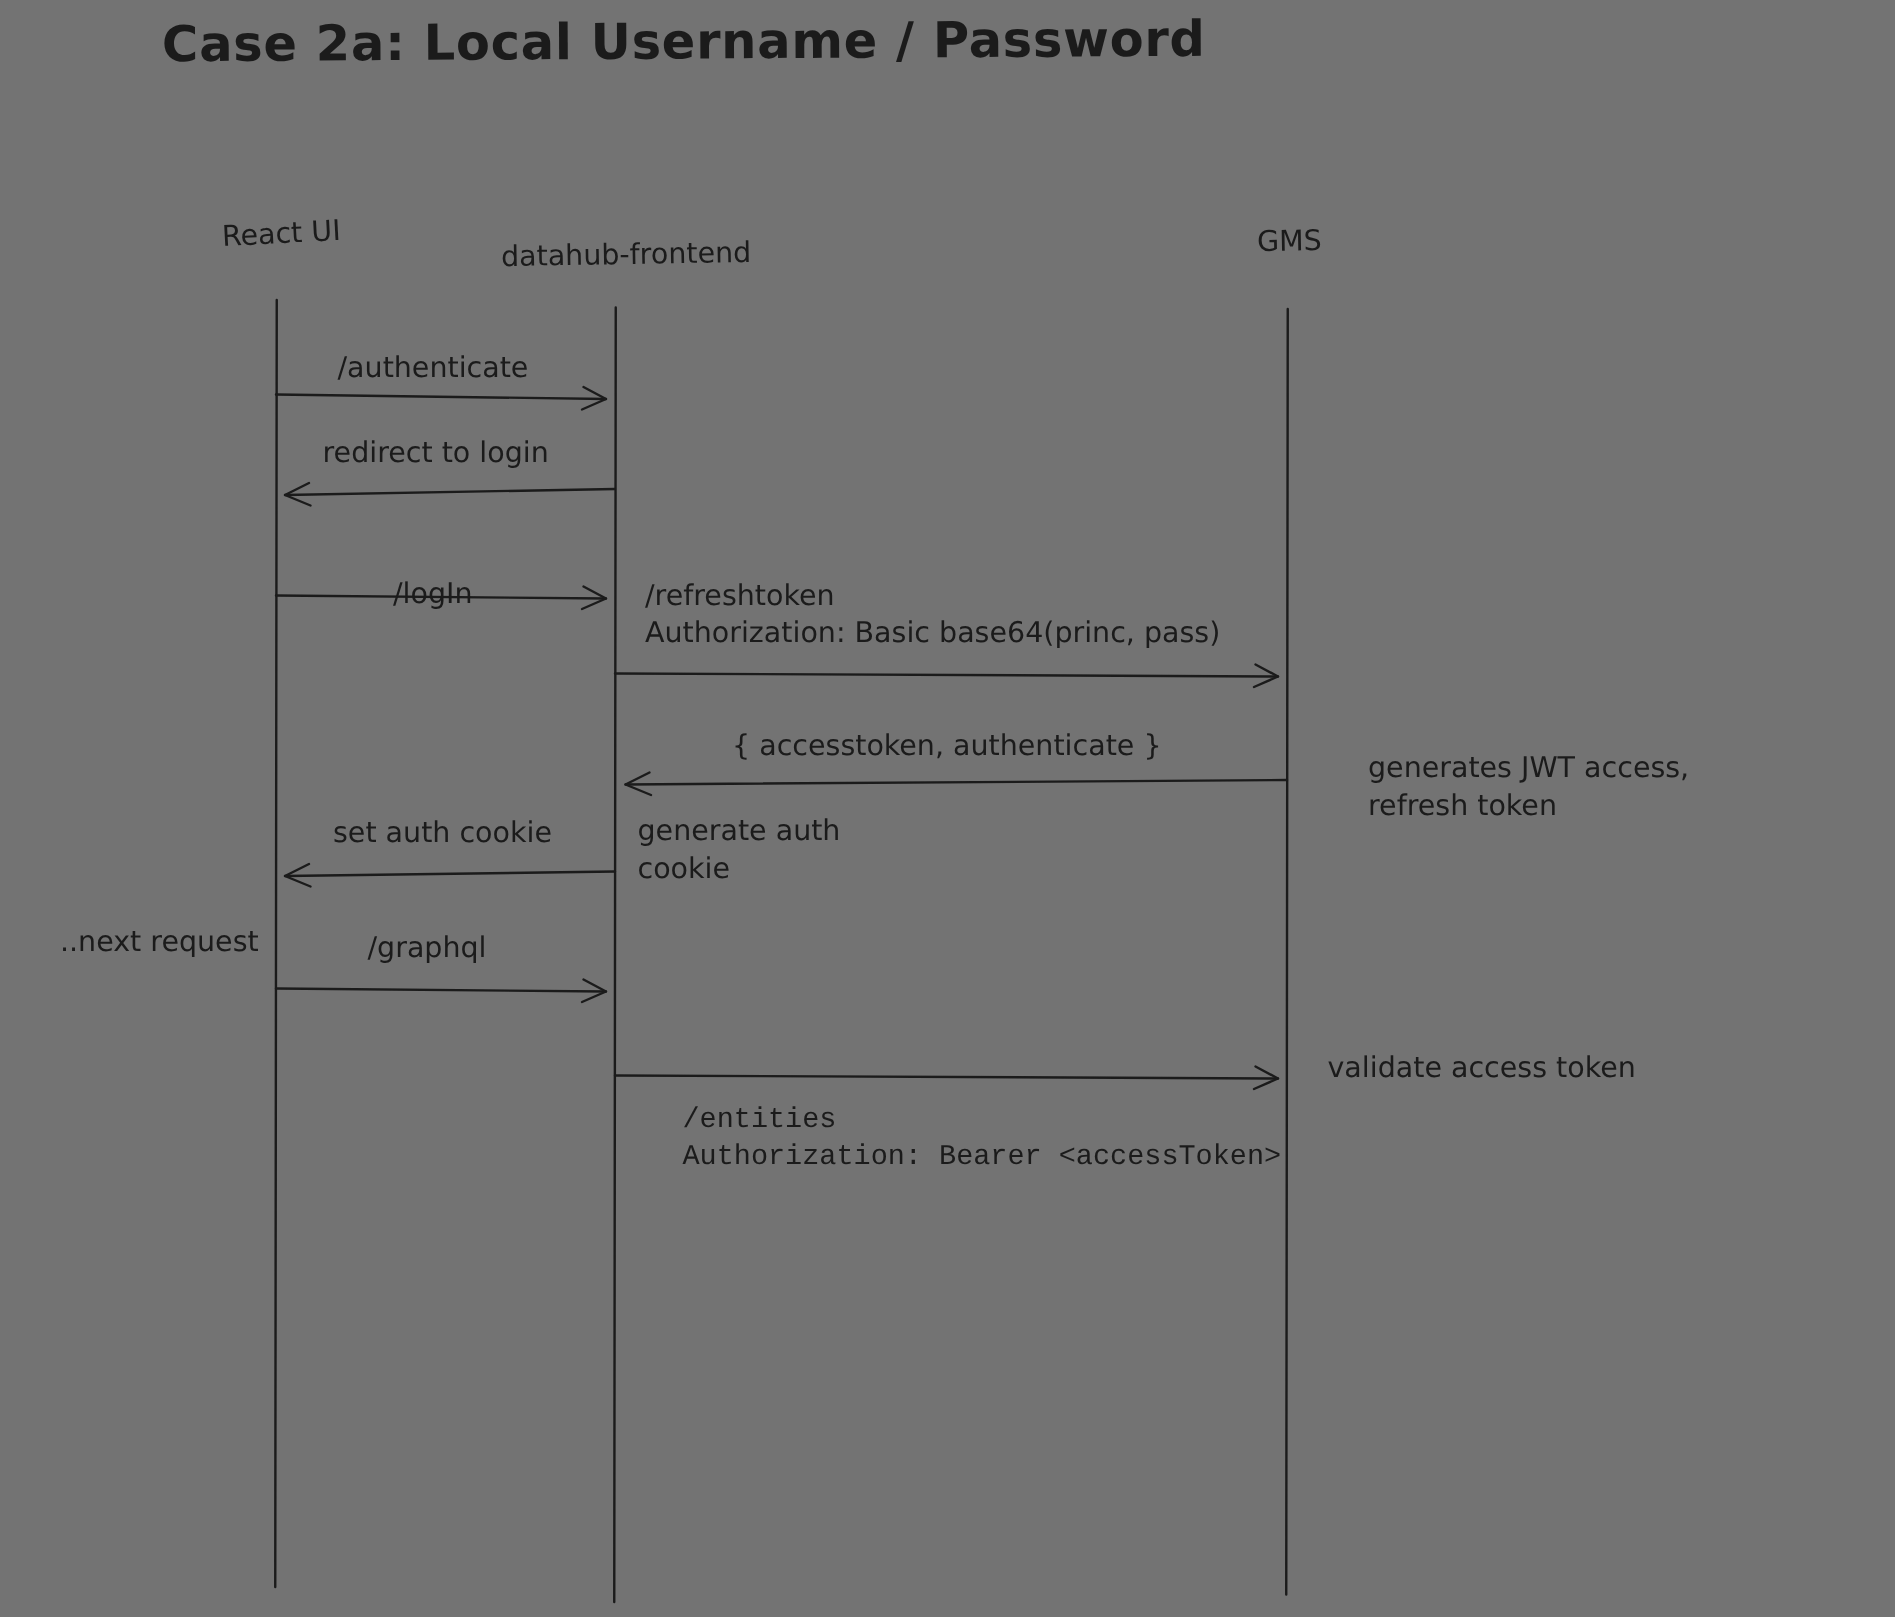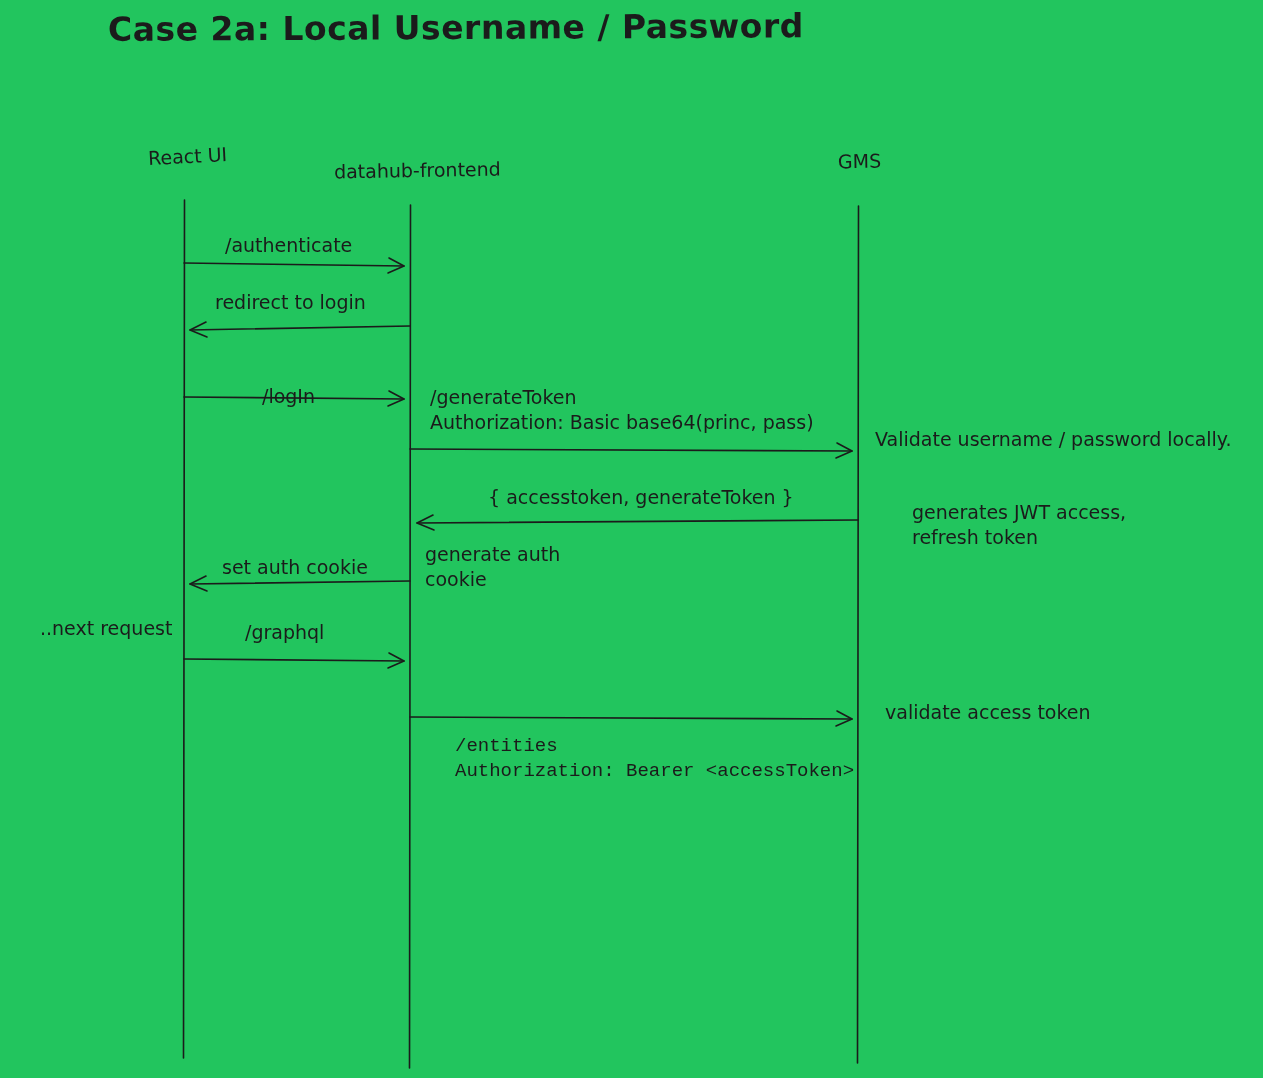--- a/index.html
+++ b/index.html
@@ -4,21 +4,21 @@
 <style>
   html, body {
     margin: 0;
     padding: 0;
     background: #ffffff;
   }
   .canvas {
     position: relative;
     width: 1263px;
     height: 1078px;
-    background: #22c55e;
+    background: #737373;
     font-family: "DejaVu Sans", sans-serif;
     color: #1b1b1b;
     overflow: hidden;
   }
   .title {
     position: absolute;
     left: 108px;
     top: 8px;
     font-size: 33px;
     font-weight: 600;
@@ -111,31 +111,30 @@
       <polyline points="837,711 852,719 836,726"></polyline>
     </g>
   </svg>
 
   <div class="label" style="left:225px; top:233px;text-align:right;">/authenticate</div>
 
   <div class="label" style="left:215px; top:290px;">redirect to login</div>
 
   <div class="label" style="left:262px; top:344px;margin-top:40px;">/logIn</div>
 
-  <div class="label" style="left:430px; top:385px;">/generateToken
+  <div class="label" style="left:430px; top:385px;">/refreshtoken
 Authorization: Basic base64(princ, pass)</div>
 
-  <div class="label" style="left:875px; top:427px;">Validate username / password locally.</div>
 
-  <div class="label" style="left:488px; top:485px;">{ accesstoken, generateToken }</div>
+  <div class="label" style="left:488px; top:485px;">{ accesstoken, authenticate }</div>
 
   <div class="label" style="left:885px; top:500px;margin-left:27px;">generates JWT access,
 refresh token</div>
 
-  <div class="label" style="left:222px; top:555px;">set auth cookie</div>
+  <div class="label" style="left:222px; top:543px;">set auth cookie</div>
 
   <div class="label" style="left:425px; top:542px;">generate auth
 cookie</div>
 
   <div class="label" style="left:8px; top:616px;margin-left:32px;">..next request</div>
 
   <div class="label" style="left:245px; top:620px;">/graphql</div>
 
 
   <div class="label" style="left:885px; top:700px;">validate access token</div>

